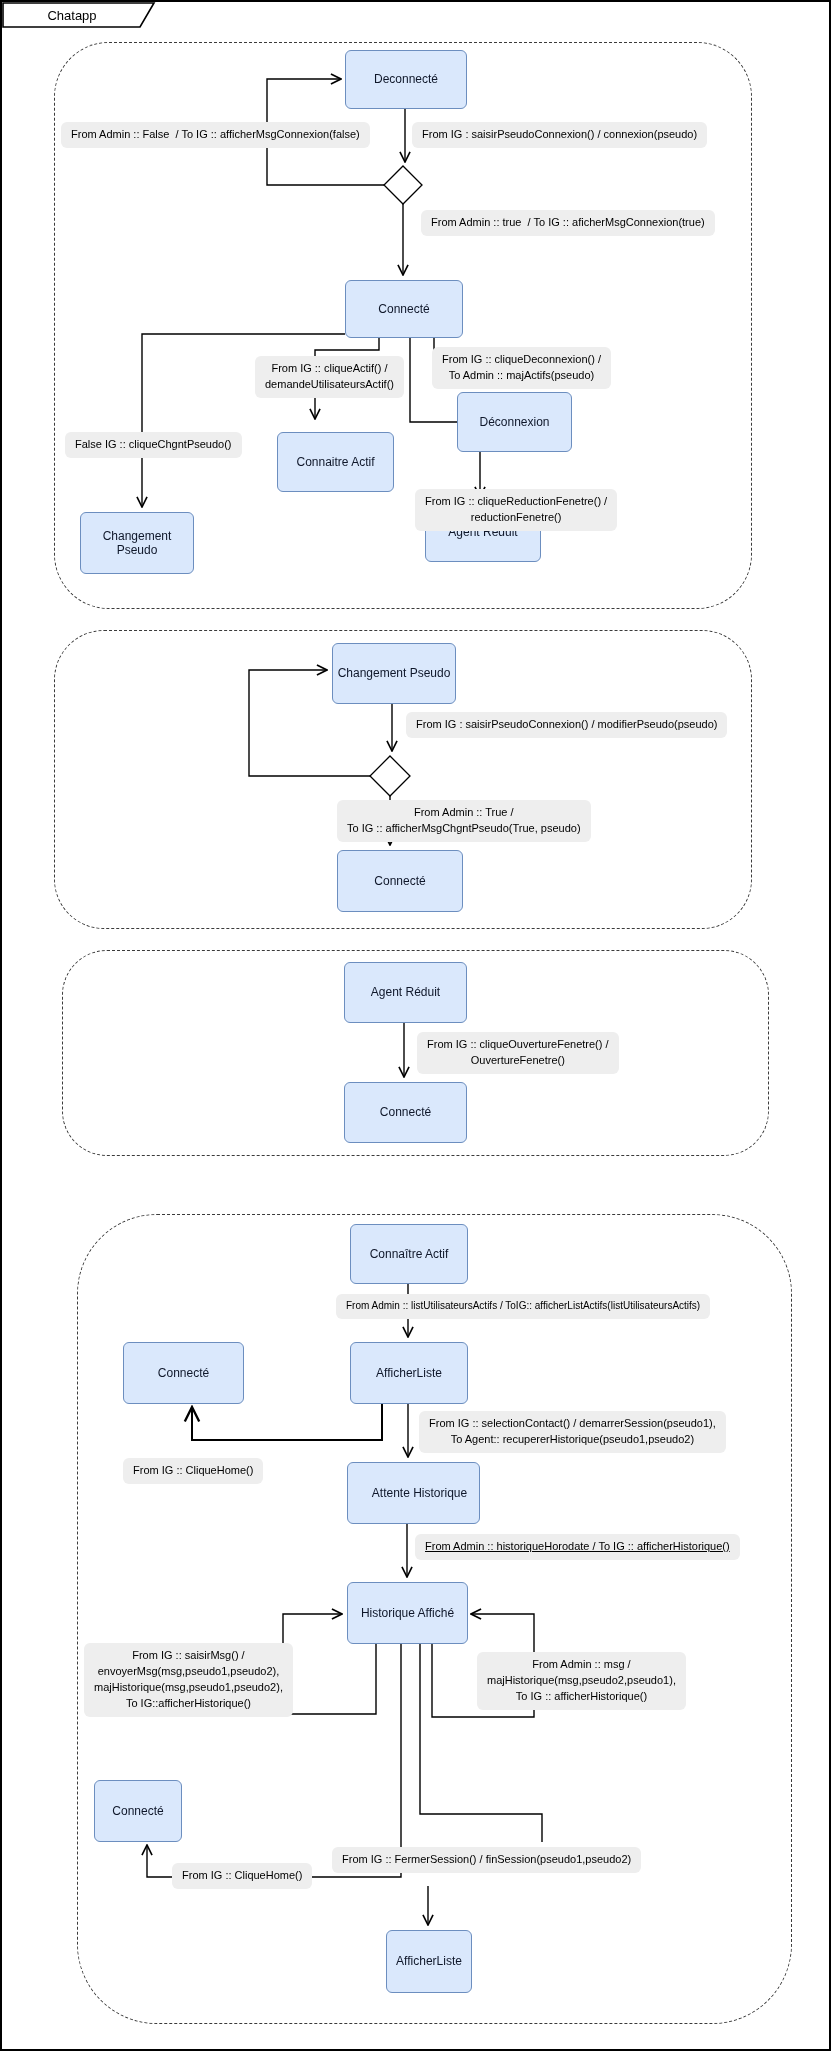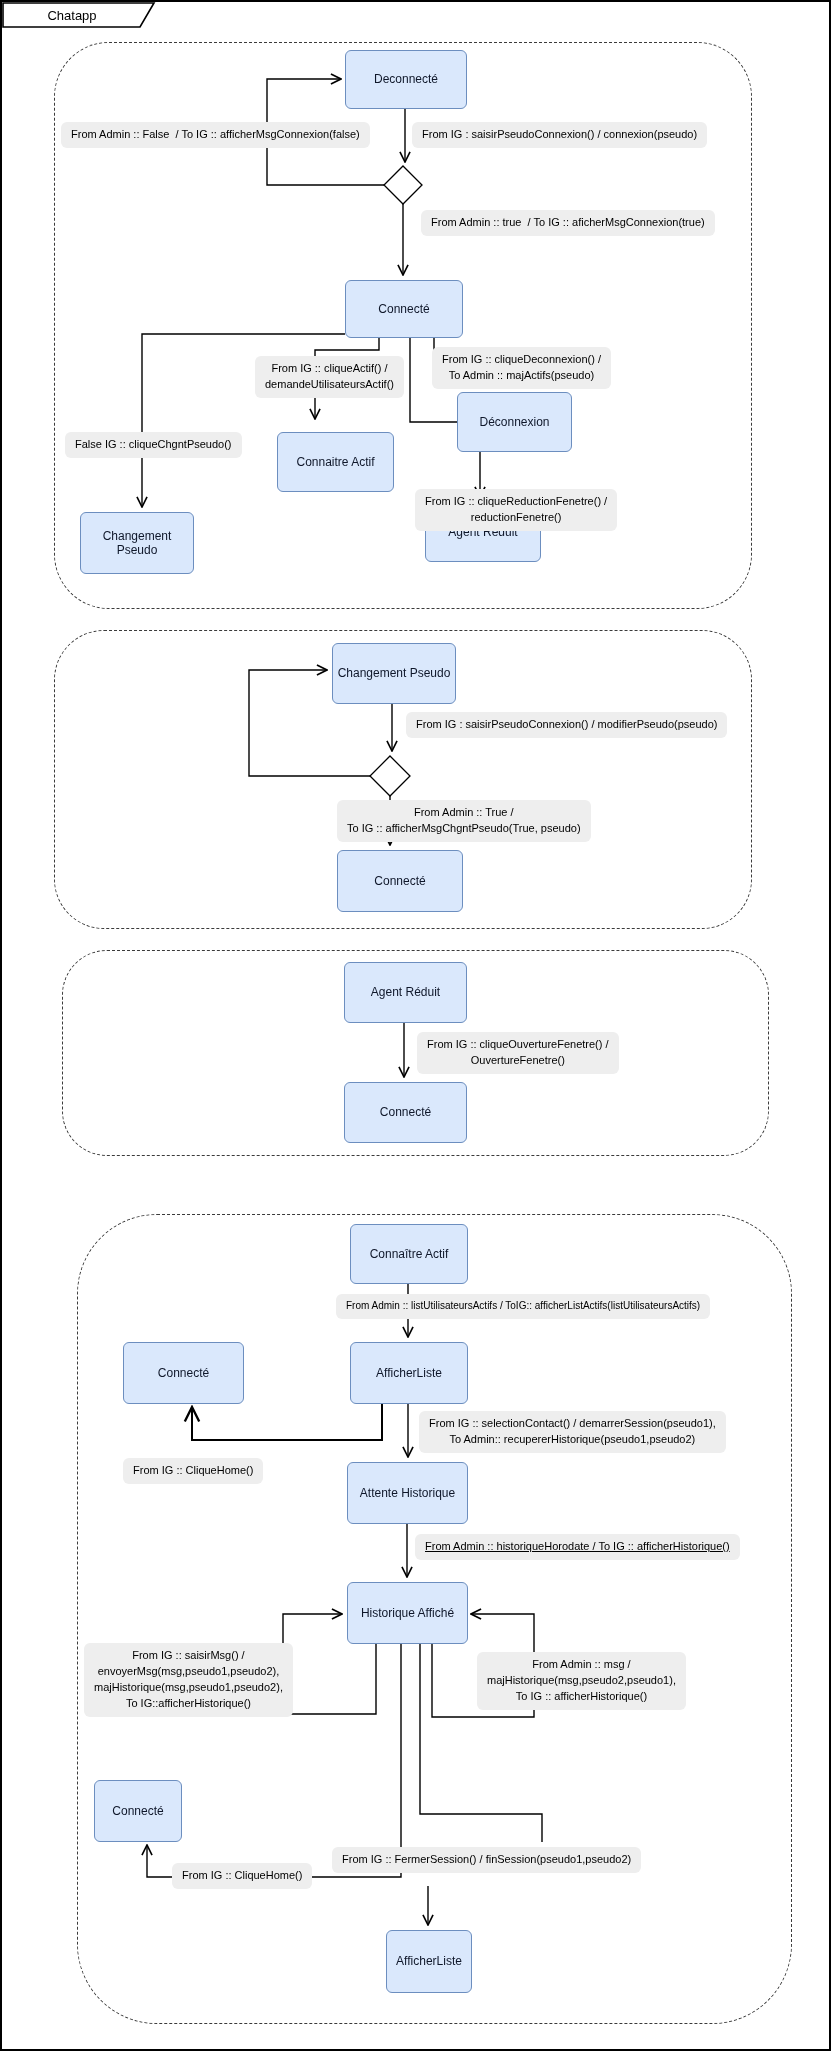--- a/index.html
+++ b/index.html
@@ -110,21 +110,21 @@
 
   <div class="state" style="left:330px;top:641px;width:122px;height:59px;">Changement Pseudo</div>
   <div class="state" style="left:335px;top:848px;width:124px;height:60px;">Connecté</div>
 
   <div class="state" style="left:342px;top:960px;width:121px;height:59px;">Agent Réduit</div>
   <div class="state" style="left:342px;top:1080px;width:121px;height:59px;">Connecté</div>
 
   <div class="state" style="left:348px;top:1222px;width:116px;height:58px;">Connaître Actif</div>
   <div class="state" style="left:348px;top:1340px;width:116px;height:60px;">AfficherListe</div>
   <div class="state" style="left:121px;top:1340px;width:119px;height:60px;">Connecté</div>
-  <div class="state" style="left:345px;top:1460px;width:119px;height:60px;">Attente Historique</div>
+  <div class="state" style="left:345px;top:1460px;width:119px;height:60px;padding-left:12px;">Attente Historique</div>
   <div class="state" style="left:345px;top:1580px;width:119px;height:60px;">Historique Affiché</div>
   <div class="state" style="left:92px;top:1778px;width:86px;height:60px;">Connecté</div>
   <div class="state" style="left:384px;top:1928px;width:84px;height:61px;">AfficherListe</div>
 
   <div class="elabel" style="left:59px;top:120px;">From Admin :: False  / To IG :: afficherMsgConnexion(false)</div>
   <div class="elabel" style="left:410px;top:120px;">From IG : saisirPseudoConnexion() / connexion(pseudo)</div>
   <div class="elabel" style="left:419px;top:208px;">From Admin :: true  / To IG :: aficherMsgConnexion(true)</div>
   <div class="elabel" style="left:253px;top:354px;">From IG :: cliqueActif() /
 demandeUtilisateursActif()</div>
   <div class="elabel" style="left:430px;top:345px;">From IG :: cliqueDeconnexion() /
@@ -132,21 +132,21 @@
   <div class="elabel" style="left:63px;top:430px;">False IG :: cliqueChgntPseudo()</div>
   <div class="elabel" style="left:413px;top:455px;margin-top:32px;">From IG :: cliqueReductionFenetre() /
 reductionFenetre()</div>
   <div class="elabel" style="left:404px;top:710px;">From IG : saisirPseudoConnexion() / modifierPseudo(pseudo)</div>
   <div class="elabel" style="left:335px;top:798px;">From Admin :: True /
 To IG :: afficherMsgChgntPseudo(True, pseudo)</div>
   <div class="elabel" style="left:415px;top:1030px;">From IG :: cliqueOuvertureFenetre() /
 OuvertureFenetre()</div>
   <div class="elabel" style="left:334px;top:1292px;font-size:10px;">From Admin :: listUtilisateursActifs / ToIG:: afficherListActifs(listUtilisateursActifs)</div>
   <div class="elabel" style="left:417px;top:1409px;">From IG :: selectionContact() / demarrerSession(pseudo1),
-To Admin:: recupererHistorique(pseudo1,pseudo2)</div>
+To Agent:: recupererHistorique(pseudo1,pseudo2)</div>
   <div class="elabel" style="left:121px;top:1456px;">From IG :: CliqueHome()</div>
   <div class="elabel" style="left:413px;top:1532px;text-decoration:underline;">From Admin :: historiqueHorodate / To IG :: afficherHistorique()</div>
   <div class="elabel" style="left:82px;top:1641px;">From IG :: saisirMsg() /
 envoyerMsg(msg,pseudo1,pseudo2),
 majHistorique(msg,pseudo1,pseudo2),
 To IG::afficherHistorique()</div>
   <div class="elabel" style="left:475px;top:1650px;">From Admin :: msg /
 majHistorique(msg,pseudo2,pseudo1),
 To IG :: afficherHistorique()</div>
   <div class="elabel" style="left:170px;top:1861px;">From IG :: CliqueHome()</div>

